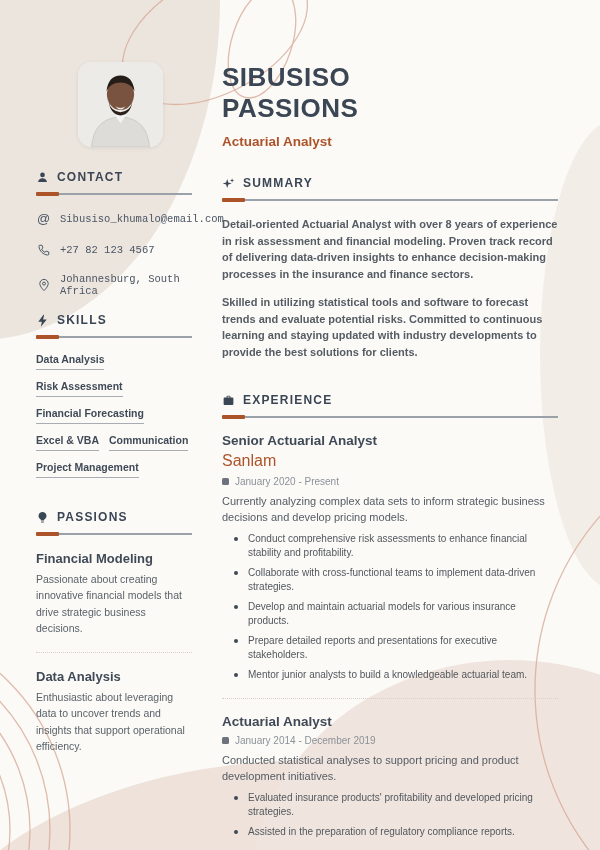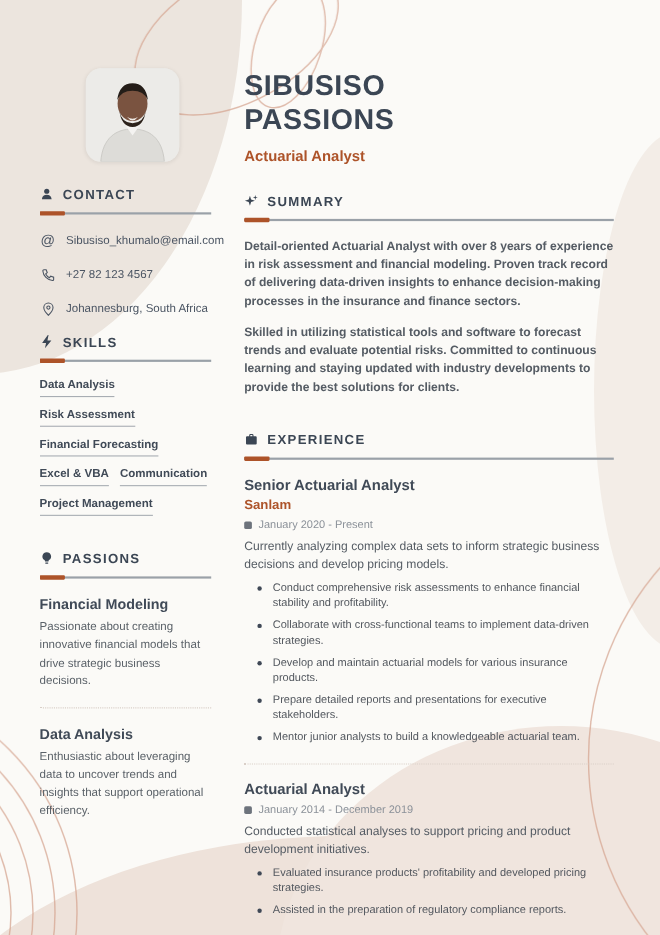--- a/index.html
+++ b/index.html
@@ -40,34 +40,34 @@
   .name-block{position:absolute;left:222px;top:62px;}
   .name{
     font-size:26px;font-weight:700;color:var(--slate);
     letter-spacing:.5px;line-height:1.18;
   }
   .job-title{margin-top:11px;font-size:13.5px;font-weight:700;color:var(--accent);}
   
   .left-col{position:absolute;left:36px;top:170px;width:156px;}
   .right-col{position:absolute;left:222px;top:176px;width:336px;}
   
-  .section-head{display:flex;align-items:flex-start;gap:8px;}
+  .section-head{display:flex;align-items:flex-end;gap:8px;}
   .section-head .s-icon{width:13px;height:13px;flex:0 0 auto;display:flex;align-items:center;}
   .section-head .s-icon svg{width:13px;height:13px;fill:var(--slate);}
   .section-label{font-size:12px;font-weight:700;letter-spacing:1.2px;color:var(--slate);}
   .rule{position:relative;margin-top:9px;height:2px;background:var(--rule);}
   .rule::before{content:"";position:absolute;left:0;top:-1px;width:23px;height:4px;
     background:var(--accent);border-radius:1px;}
   
   .contact-list{margin-top:16px;}
   .contact-item{display:flex;align-items:center;gap:9px;margin-bottom:16px;}
   .c-icon{width:15px;height:15px;flex:0 0 auto;display:flex;align-items:center;justify-content:center;color:#4b5563;}
   .c-icon svg{width:14px;height:14px;stroke:#4b5563;fill:none;stroke-width:1.4;}
   .at-glyph{font-size:13px;font-weight:400;color:#4b5563;line-height:1;}
-  .contact-text{font-size:10.5px;color:#4b5563;}
+  .contact-text{font-size:10.5px;color:#4b5563;font-family:Liberation Mono, monospace;}
   
   .skills-section{margin-top:12px;}
   .skills-list{margin-top:15px;}
   .skill-row{display:flex;gap:10px;margin-bottom:10px;}
   .skill{
     font-size:10.5px;font-weight:700;color:#404a57;
     padding-bottom:4px;border-bottom:1px solid #a8adb3;white-space:nowrap;
   }
   
   .passions-section{margin-top:32px;}
@@ -75,21 +75,21 @@
   .passion-title{font-size:13px;font-weight:700;color:#404a57;margin-bottom:5px;}
   .passion-text{font-size:10.5px;line-height:1.55;color:#5b6269;}
   .dotted-div{border-top:1.5px dotted #d9cfc8;margin:16px 0 14px 0;}
   
   .summary-body{margin-top:15px;font-size:11px;line-height:1.5;color:#555c64;font-weight:bold;}
   .summary-body p + p{margin-top:12px;}
   
   .experience-section{margin-top:33px;}
   .job{margin-top:15px;}
   .job-name{font-size:13.5px;font-weight:700;color:#404a57;}
-  .company{margin-top:4px;font-size:12px;font-weight:700;color:var(--accent);}
+  .company{margin-top:4px;font-size:16px;font-weight:400;color:var(--accent);}
   .dates{margin-top:6px;display:flex;align-items:center;gap:6px;font-size:10px;color:var(--muted);}
   .date-icon{width:7px;height:7px;background:#6d737c;border-radius:1.5px;flex:0 0 auto;}
   .job-desc{margin-top:7px;font-size:11px;line-height:1.45;color:#555c64;}
   .bullets{margin-top:6px;list-style:none;}
   .bullets li{
     position:relative;padding-left:14px;margin:6px 0 6px 12px;
     font-size:10px;line-height:1.4;color:#52575e;
   }
   .bullets li::before{
     content:"";position:absolute;left:0;top:5px;width:4px;height:4px;

